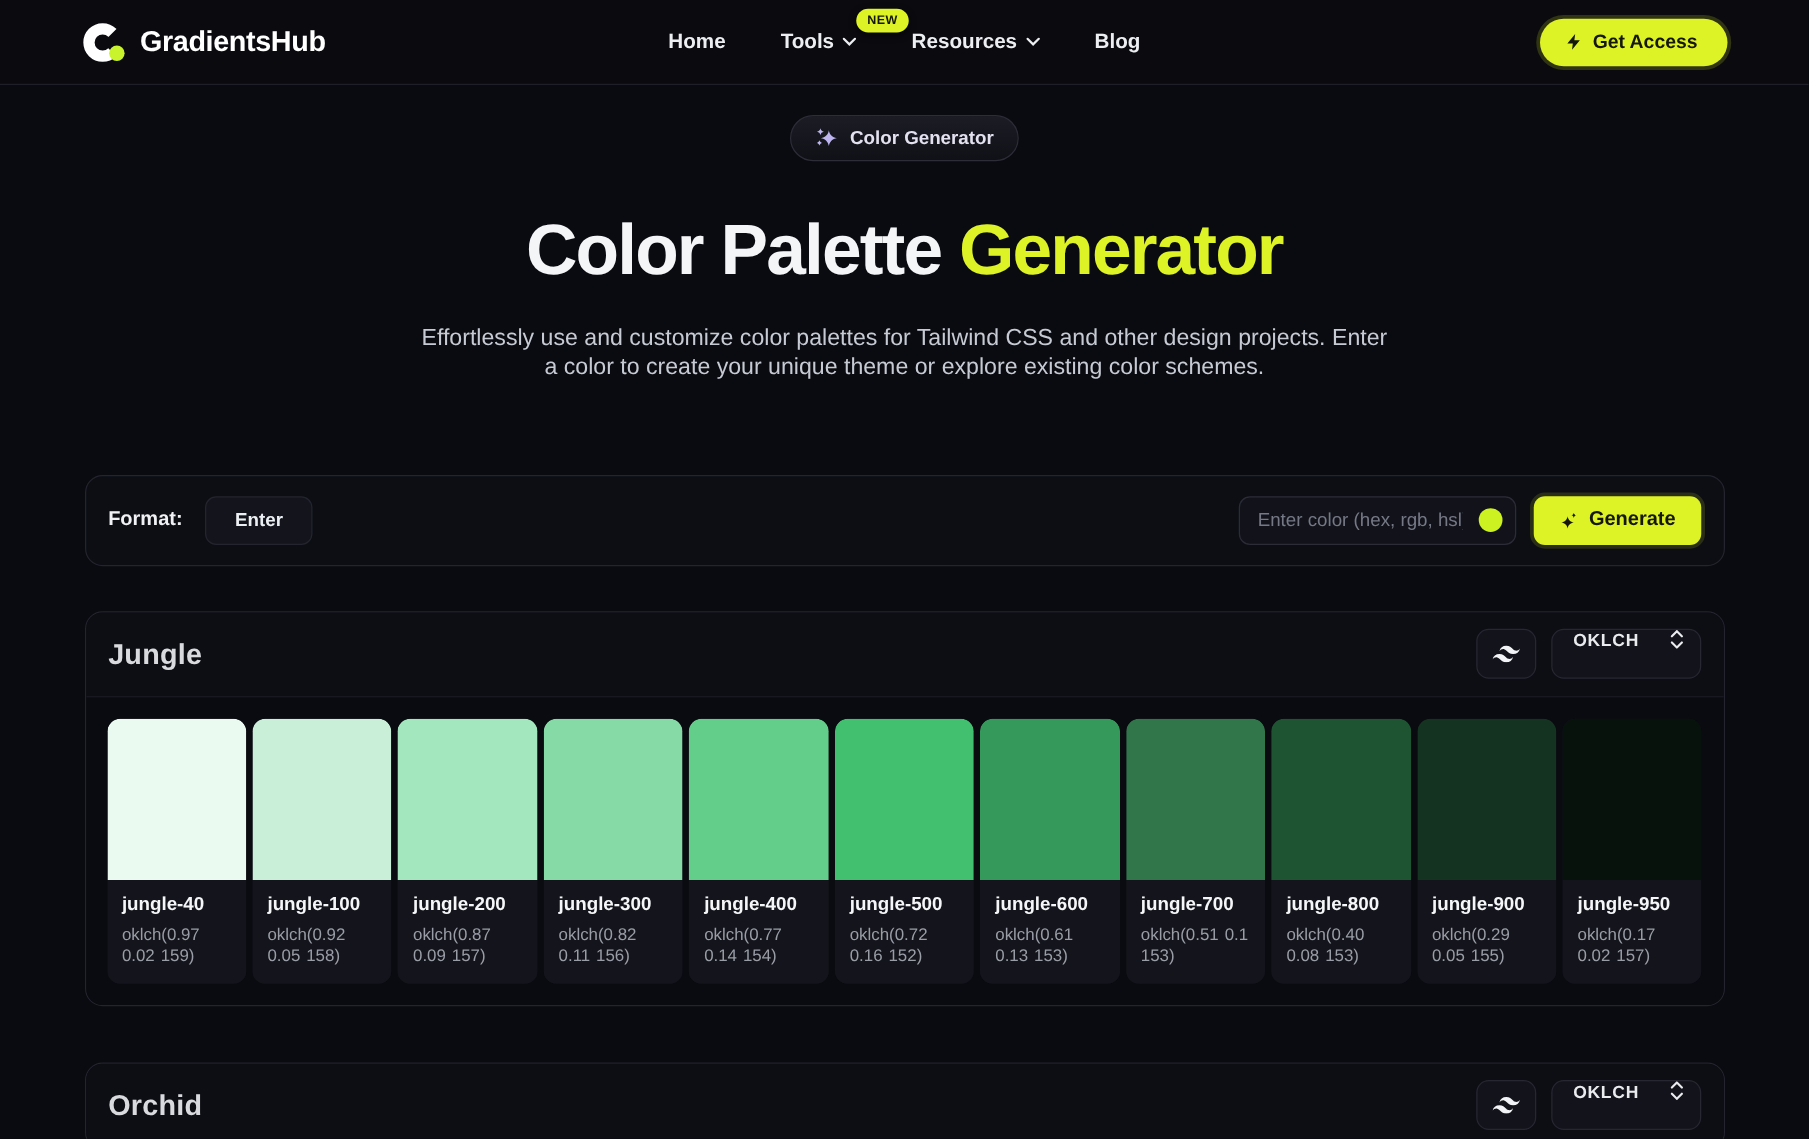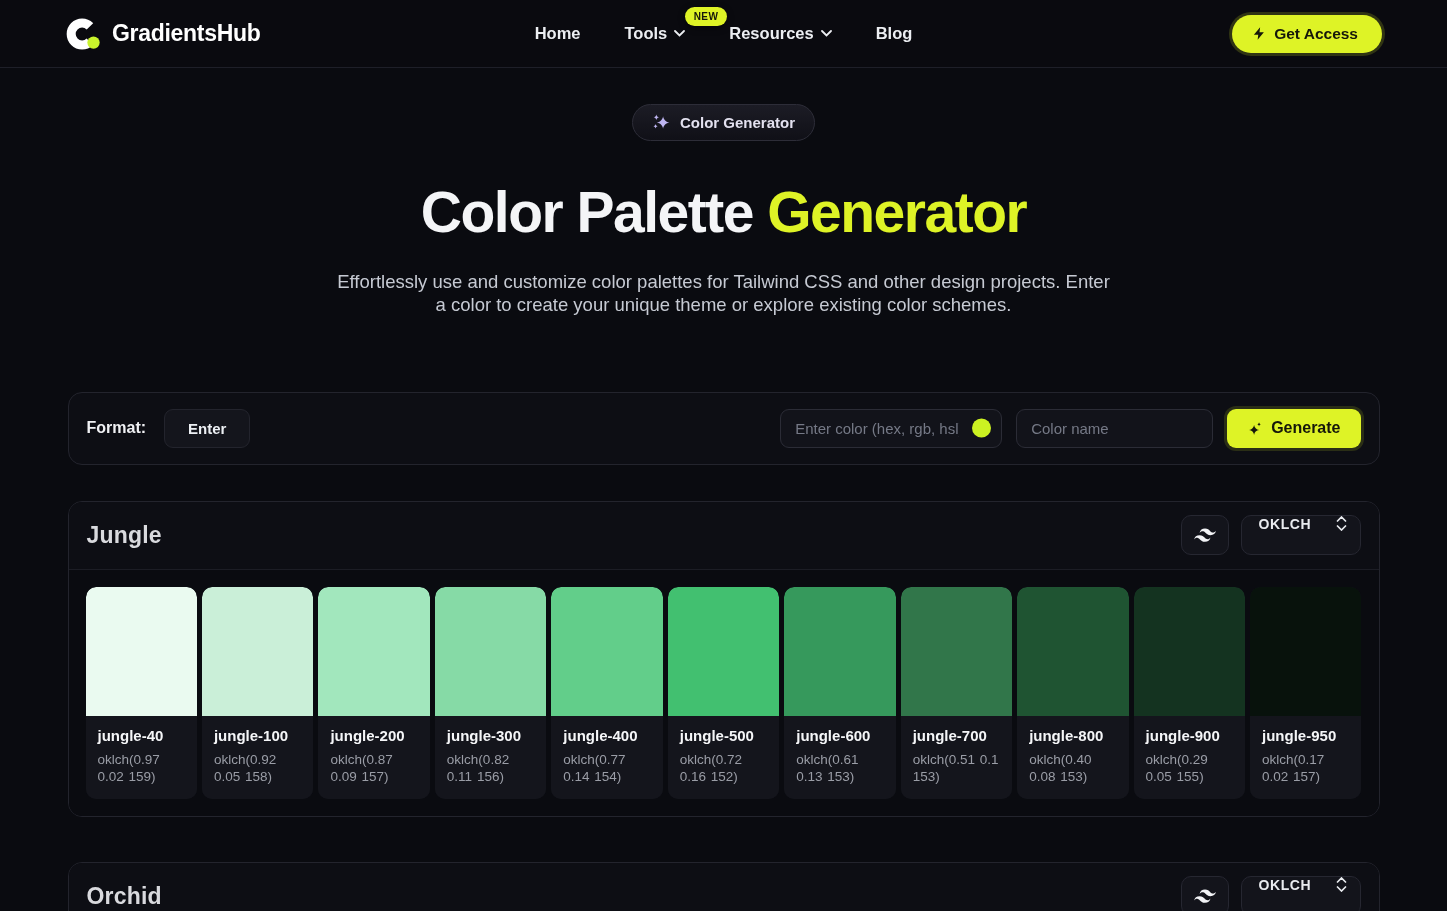--- a/index.html
+++ b/index.html
@@ -36,21 +36,21 @@
     background: var(--accent, #def326); color:#15170a;
     border:none; border-radius:999px; padding:10px 24px 10px 20px;
     font-size:15.5px; font-weight:bold; cursor:pointer;
     box-shadow:0 0 0 3px rgba(222,243,38,.18);
     font-family:inherit;
   }
 
   
   .hero { text-align:center; }
   .hero-badge {
-    margin-top:36px;
+    margin-top:24px;
     display:inline-flex; align-items:center; gap:9px;
     padding:8px 19px; border-radius:999px;
     background:linear-gradient(180deg,#1c1c25 0%,#101017 100%);
     border:1px solid #2d2d38;
     font-size:15px; font-weight:600; color:#e3e1ef; cursor:pointer;
   }
   .h1 { margin-top:40px; font-size:57px; font-weight:800; letter-spacing:-1.5px; color:#f4f5f7; line-height:1.1; }
   .h1 .accent { color: var(--accent, #def326); }
   .hero-sub {
     margin:26px auto 0; max-width:775px;
@@ -207,23 +207,20 @@
 <div class="container">
 
   <div class="toolbar">
     <span class="toolbar-label">Format:</span>
     <button class="btn-ghost">Enter</button>
     <div class="toolbar-spacer"></div>
     <div class="input-wrap">
       <input class="tb-input input-color" placeholder="Enter color (hex, rgb, hsl)" style="">
       <span class="color-dot"></span>
     </div>
-    <div class="input-wrap">
-      <input class="tb-input input-name" placeholder="Color name" style="">
-    </div>
     <button class="btn-generate">
       <span>
         <svg width="17" height="17" viewBox="0 0 24 24" fill="#15170a">
           <path d="M10 7c.45 3.8 3.2 6.55 7 7-3.8.45-6.55 3.2-7 7-.45-3.8-3.2-6.55-7-7 3.8-.45 6.55-3.2 7-7z"></path>
           <path d="M17 3c.2 1.7 1.3 2.8 3 3-1.7.2-2.8 1.3-3 3-.2-1.7-1.3-2.8-3-3 1.7-.2 2.8-1.3 3-3z"></path>
         </svg>
       </span>
       <span>Generate</span>
     </button>
   </div>

